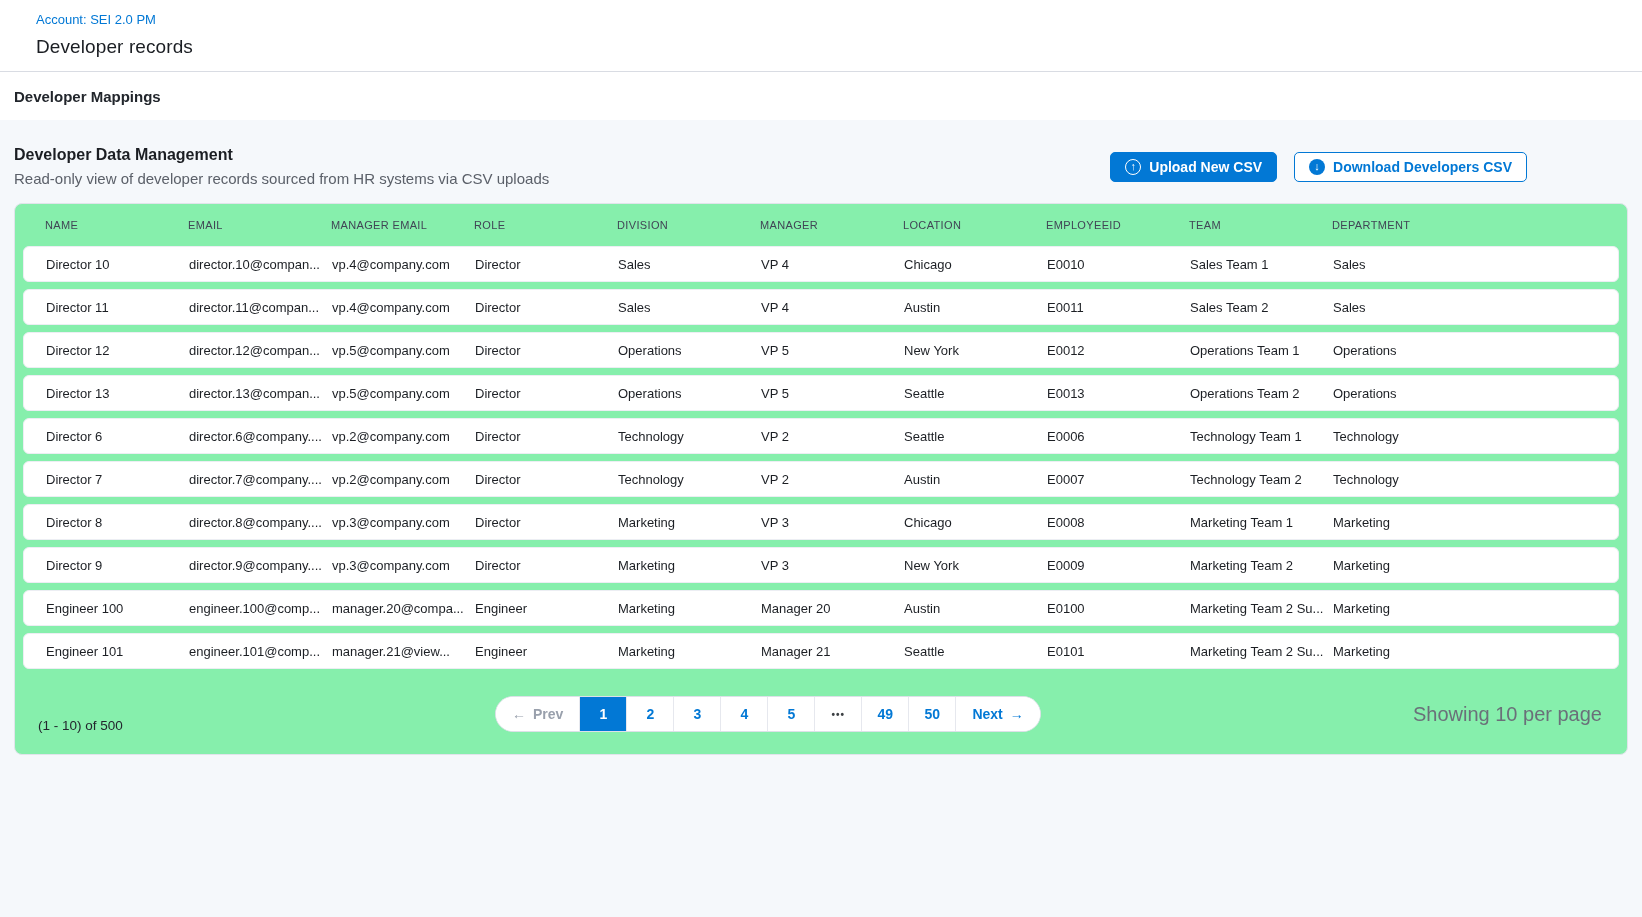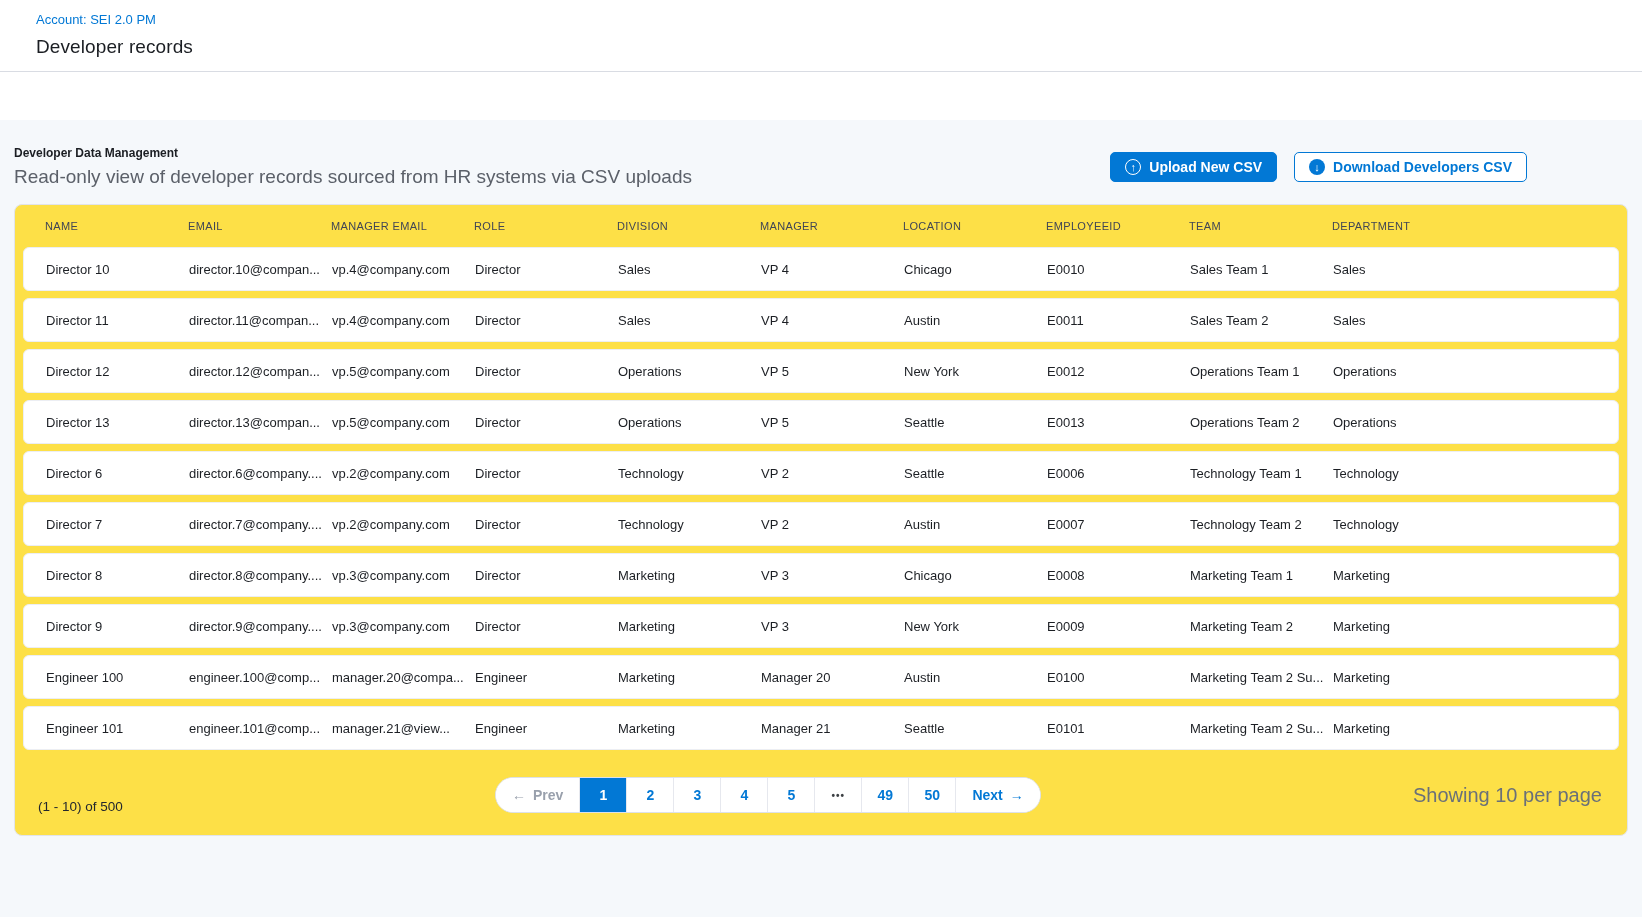--- a/index.html
+++ b/index.html
@@ -20,41 +20,41 @@
   .tab { display: flex; align-items: center; padding: 0 11px; margin-right: 2px; font-size: 15px; font-weight: 600;
          color: #22262c; cursor: pointer; position: relative; }
   .tab.active { color: #1b1e23; }
   .tab.active::after { content: ""; position: absolute; left: 0; right: 0; bottom: 0; height: 3px; background: #0278d5; }
 
   
   .content { background: #f5f8fb; height: 797px; padding: 14px; }
 
   .section-head { display: flex; justify-content: space-between; align-items: center; padding: 12px 0 0 0; margin-bottom: 16px; }
   .section-titles { margin-left: 0px; }
-  .section-title { font-size: 12px; font-weight: 700; color: #1b1e23; }
-  .section-subtitle { font-size: 19px; color: #5b6069; margin-top: 6px; }
+  .section-title { font-size: 16px; font-weight: 700; color: #1b1e23; }
+  .section-subtitle { font-size: 15px; color: #5b6069; margin-top: 6px; }
   .button-group { display: flex; gap: 17px; margin-right: 101px; }
 
   .btn { display: inline-flex; align-items: center; gap: 8px; height: 30px; padding: 0 14px; border-radius: 5px;
          font-size: 14px; font-weight: 700; cursor: pointer; font-family: inherit; }
   .btn-primary { background: #0278d5; border: 1px solid #0278d5; color: #fff; }
   .btn-outline { background: #fff; border: 1.5px solid #0278d5; color: #0278d5; }
   .icon-circle { width: 16px; height: 16px; border-radius: 50%; display: inline-flex; align-items: center; justify-content: center;
                  font-size: 11px; font-weight: 700; line-height: 1; }
   .icon-circle.outline-white { border: 1.8px solid #fff; color: #fff; }
   .icon-circle.filled-blue { background: #0278d5; color: #fff; }
 
   
-  .table-card { background: #fde047; border: 1px solid #e1e4eb; border-radius: 8px; width: 1614px; }
+  .table-card { background: #86efac; border: 1px solid #e1e4eb; border-radius: 8px; width: 1614px; }
   .thead { display: grid; grid-template-columns: repeat(9, 143px) 1fr; align-items: center;
            height: 42px; padding: 0 24px 0 30px; }
   .th { font-size: 11px; font-weight: 500; color: #404555; text-transform: uppercase; letter-spacing: 0.35px;
         white-space: nowrap; overflow: hidden; }
   .rows { padding: 0 8px; }
-  .row-card { display: grid; grid-template-columns: repeat(9, 143px) 1fr; align-items: center; height: 44px;
+  .row-card { display: grid; grid-template-columns: repeat(9, 143px) 1fr; align-items: center; height: 36px;
               padding: 0 16px 0 22px; background: #fff; border: 1px solid #eceef3; border-radius: 6px; margin-bottom: 7px; }
   .row-card:last-of-type { margin-bottom: 0; }
   .cell { font-size: 13px; color: #1c1f24; white-space: nowrap; overflow: hidden; }
 
   
   .table-footer { display: flex; justify-content: space-between; align-items: center; margin-top: 27px;
                   padding: 0 25px 0 23px; height: 36px; margin-bottom: 22px; }
   .range-text { font-size: 13.5px; color: #23272e; margin-top: 22px; }
   .per-page-text { font-size: 20px; color: #6a7079; }
 
@@ -72,20 +72,21 @@
 </style>
 </head>
 <body>
 
 <div class="page-header">
   <a class="account-link">Account: SEI 2.0 PM</a>
   <div class="page-title">Developer records</div>
 </div>
 
 <div class="tabbar">
+  <div class="tab">Developer Mappings</div>
 </div>
 
 <div class="content">
 
   <div class="section-head">
     <div class="section-titles">
       <div class="section-title">Developer Data Management</div>
       <div class="section-subtitle">Read-only view of developer records sourced from HR systems via CSV uploads</div>
     </div>
     <div class="button-group">

